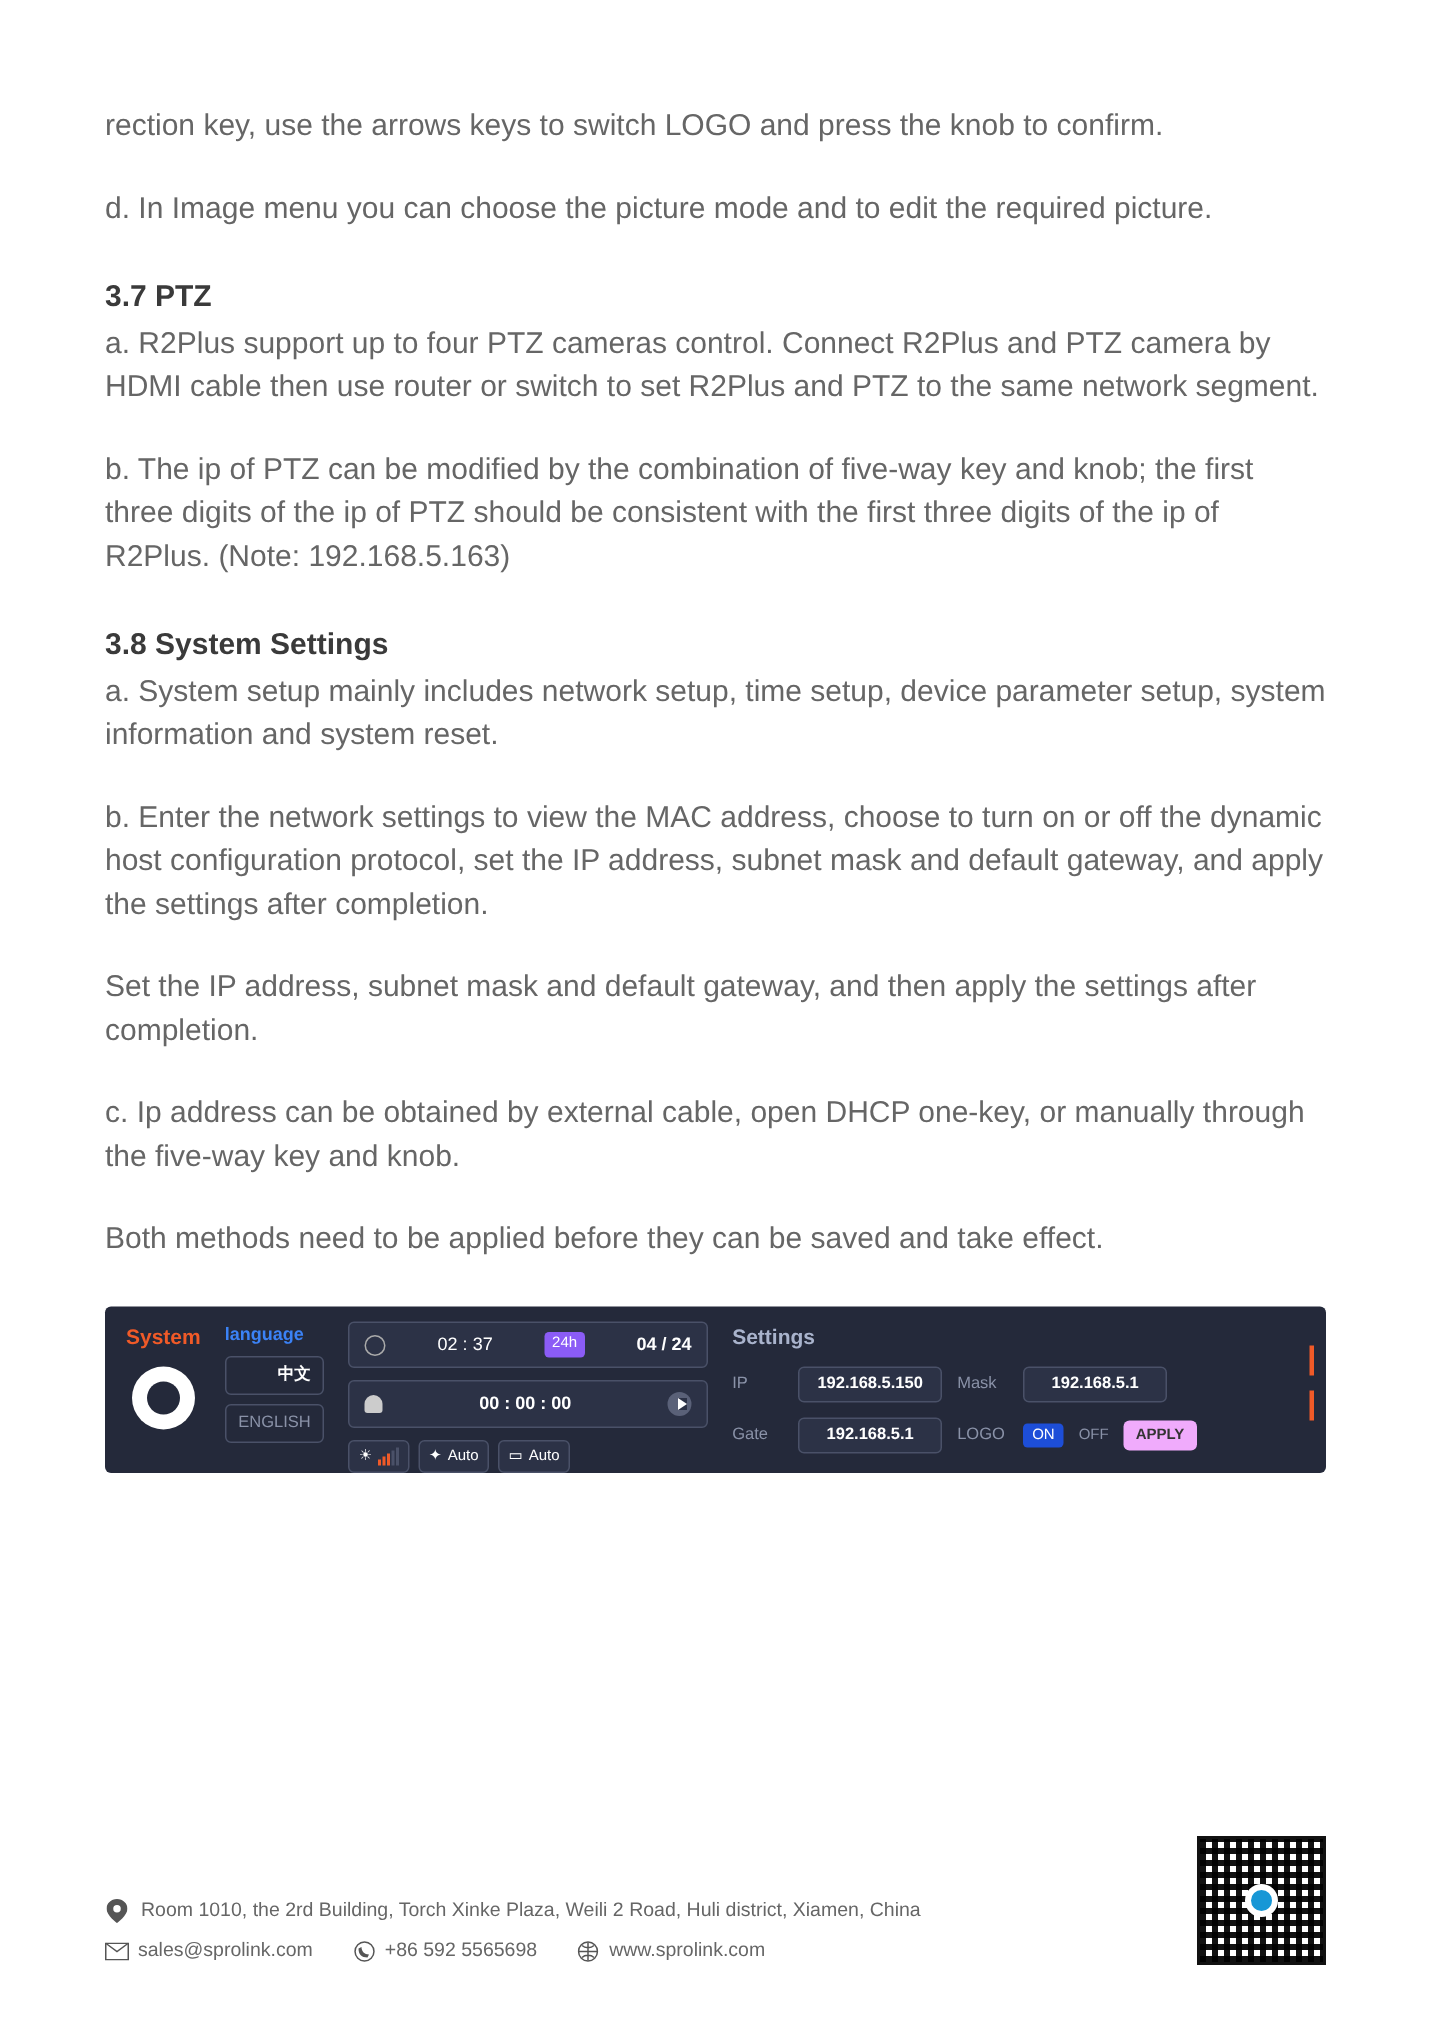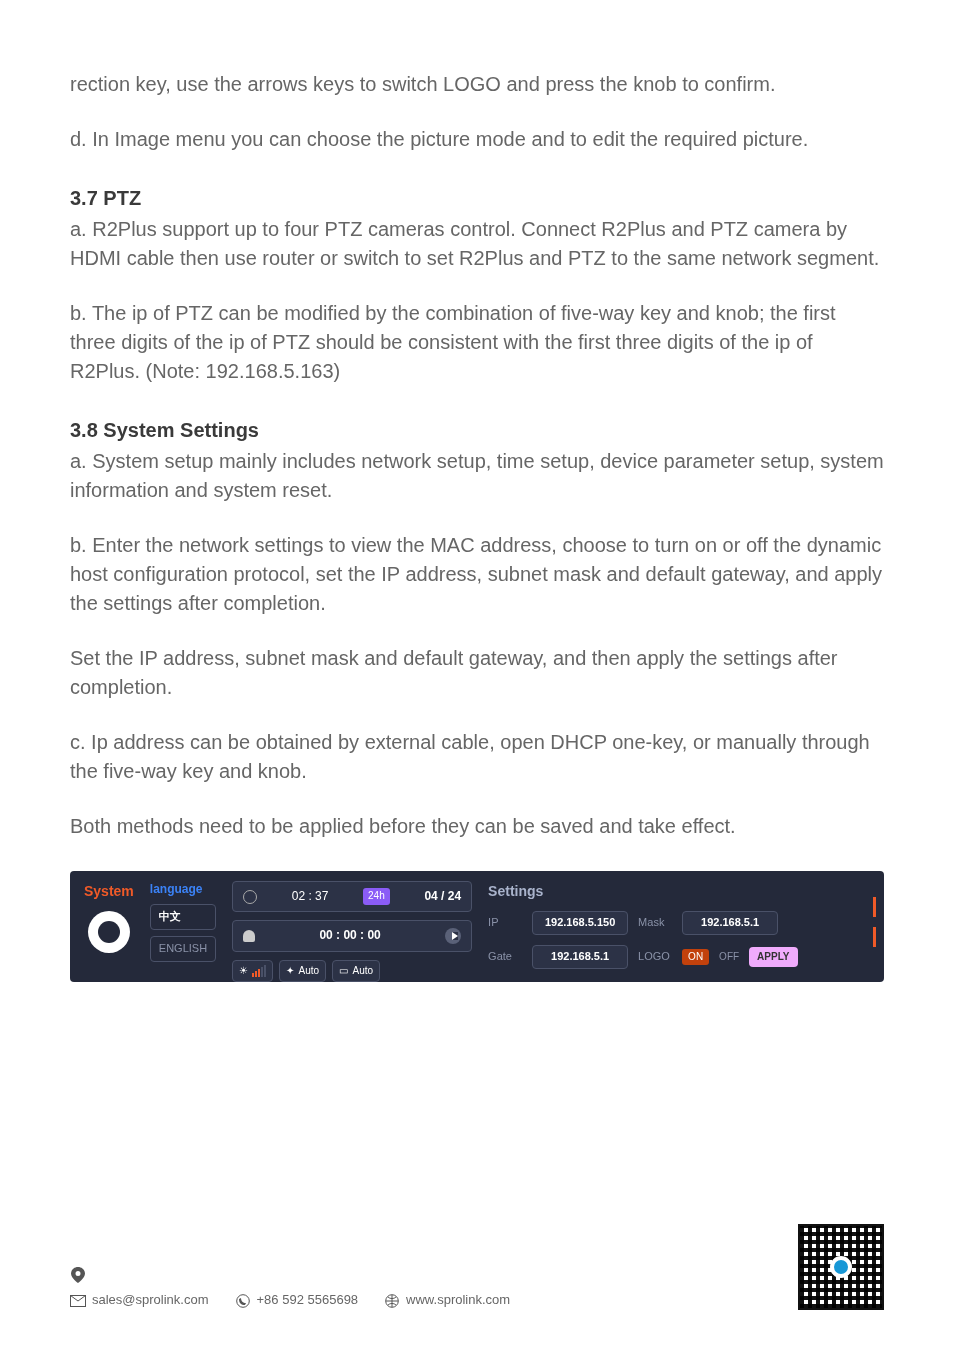--- a/index.html
+++ b/index.html
@@ -26,32 +26,32 @@
     align-items: flex-start;
     font-size: 12px;
     color: #c9cfe0;
     position: relative;
   }
   .ui-col { display: flex; flex-direction: column; gap: 6px; }
   .ui-system-label { color: #f05a28; font-weight: bold; font-size: 14px; }
   .gear-circle { width: 42px; height: 42px; background:#fff; border-radius:50%; position:relative; margin-top:4px;}
   .gear-circle::before { content:""; position:absolute; inset:10px; background:#24293a; border-radius:50%; }
   .pill {
-    border: 1px solid #4a5168; border-radius: 4px; padding: 4px 8px; font-size: 11px; text-align:left; min-width:54px;
+    border: 1px solid #4a5168; border-radius: 4px; padding: 4px 8px; font-size: 11px; text-align:right; min-width:54px;
     color:#fff; font-weight:bold;
   }
   .pill-inactive { color:#8a92a8; font-weight:normal; }
   .timebar { background:#2c3246; border:1px solid #4a5168; border-radius:4px; padding:6px 10px; display:flex; align-items:center; gap:6px; color:#fff;}
   .tag24 { background:#8b5cf6; border-radius:3px; padding:1px 5px; font-size:10px;}
   .sub-pill { background:#2c3246; border:1px solid #4a5168; border-radius:4px; padding:3px 6px; font-size:10px; color:#fff; display:inline-flex; align-items:center; gap:4px;}
   .network-title { color:#a9b3cc; font-weight:bold; font-size:14px;}
   .net-row { display:flex; align-items:center; gap:10px; font-size:11px;}
   .net-label { color:#8a92a8; min-width:34px;}
   .net-box { background:#2c3246; border:1px solid #4a5168; border-radius:4px; padding:3px 8px; font-weight:bold; color:#fff; min-width:96px; text-align:center;}
-  .dhcp-on { background:#c2410c; border-radius:3px; padding:1px 6px; font-size:10px; color:#fff;}
+  .dhcp-on { background:#1d4ed8; border-radius:3px; padding:1px 6px; font-size:10px; color:#fff;}
   .apply-btn { background:#f0abfc; color:#333; border-radius:4px; padding:3px 8px; font-weight:bold; font-size:10px;}
   .orange-bar { position:absolute; right:8px; top:26px; width:3px; height:20px; background:#f05a28;}
   .orange-bar2{ position:absolute; right:8px; top:56px; width:3px; height:20px; background:#f05a28;}
   .clock-ico { width:14px;height:14px;border:1.5px solid #aaa;border-radius:50%;position:relative;display:inline-block;}
   .bell-ico { width:12px;height:12px;display:inline-block;background:#ccc;border-radius:50% 50% 2px 2px;}
   .play-ico { width:0;height:0;border-left:6px solid #fff;border-top:4px solid transparent;border-bottom:4px solid transparent; display:inline-block; margin-left:4px; background:#2c3246;}
   .bars-ico { display:inline-flex; gap:1px; align-items:flex-end;}
   .bars-ico span{ width:2px; background:#f05a28; display:inline-block;}
   .footer { position:absolute; left:70px; right:70px; bottom:40px; font-size:14px; color:#666;}
   .company { color:#f05a28; font-weight:bold; font-size:15px; margin-bottom:14px;}
@@ -152,20 +152,21 @@
   </div>
 </div>
 
 <div class="footer">
   <div class="foot-row">
     <span class="ficon">
       <svg width="14" height="16" viewBox="0 0 14 16">
           <path d="M7 0C3 0 0 3 0 6.5 0 11 7 16 7 16s7-5 7-9.5C14 3 11 0 7 0zm0 9a2.5 2.5 0 110-5 2.5 2.5 0 010 5z" fill="#555"></path>
         </svg>
     </span>
+    <span>Room 1010, the 2rd Building, Torch Xinke Plaza, Weili 2 Road, Huli district, Xiamen, China</span>
   </div>
   <div class="foot-row2">
     <span style="display:flex;align-items:center;gap:6px;">
       <span class="ficon">
         <svg width="16" height="12" viewBox="0 0 16 12">
             <rect x="0.5" y="0.5" width="15" height="11" fill="none" stroke="#555"></rect>
             <path d="M0.5 0.5 L8 6 L15.5 0.5" fill="none" stroke="#555"></path>
           </svg>
       </span>
       <span>sales@sprolink.com</span>

